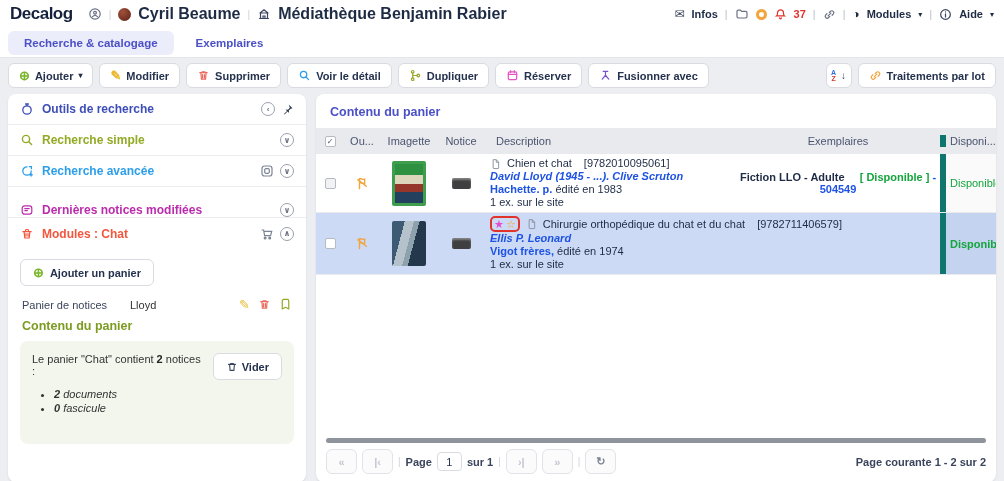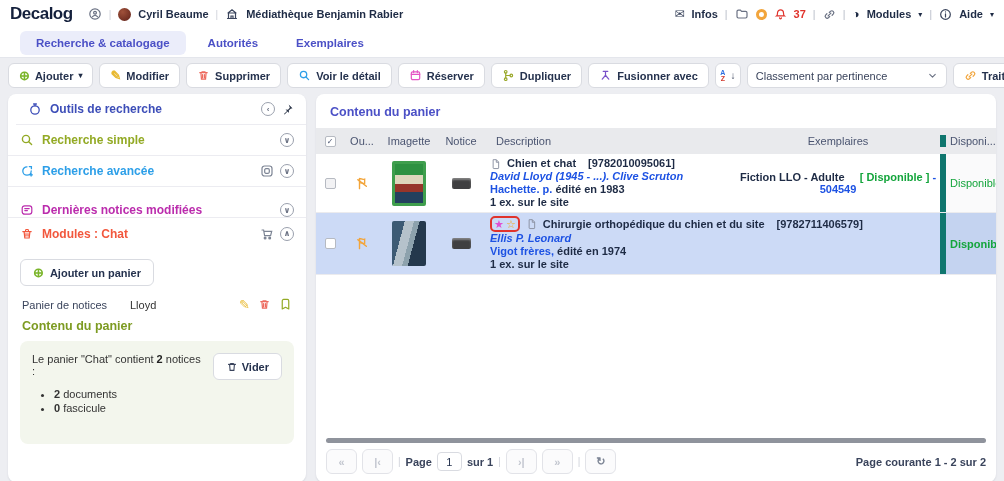--- a/index.html
+++ b/index.html
@@ -5,30 +5,30 @@
   * { margin:0; padding:0; box-sizing:border-box; }
   html,body { width:1004px; height:481px; }
   body { font-family:"Liberation Sans","DejaVu Sans",sans-serif; background:#edeef2; color:#25324e; overflow:hidden; }
   .ic { display:inline-block; vertical-align:middle; flex:none; }
   svg { display:block; }
 
   
   .topbar { height:28px; background:#fff; display:flex; align-items:center; padding:0 10px; gap:7px; }
   .logo { font-size:17px; font-weight:bold; color:#14203c; letter-spacing:-0.5px; margin-right:8px; }
   .vsep { color:#cfd2da; font-size:10px; }
-  .u-name,.lib-name { font-size:11px; font-weight:bold; color:#1e2b45; }
+  .u-name,.lib-name { font-size:16px; font-weight:bold; color:#1e2b45; }
   .avatar { width:13px; height:13px; border-radius:50%; background:radial-gradient(circle at 35% 30%, #a0513a, #5d2018); }
   .top-right { margin-left:auto; display:flex; align-items:center; gap:7px; font-size:11px; font-weight:bold; color:#1e2b45; }
   .notif-count { color:#e0332c; }
   .donut { width:11px; height:11px; border:3px solid #f2a53c; border-radius:50%; }
   .half-circle { font-size:12px; color:#1e2b45; line-height:1; }
   .caret { font-size:8px; color:#1e2b45; }
 
   
-  .tabbar { height:30px; background:#fff; border-bottom:1px solid #e4e6ec; display:flex; align-items:center; gap:6px; padding:0 20px; }
+  .tabbar { height:30px; background:#fff; border-bottom:1px solid #e4e6ec; display:flex; align-items:center; gap:6px; padding:0 8px; }
   .tab { font-size:11.5px; font-weight:bold; color:#4b50c6; padding:6px 16px; border-radius:6px; cursor:pointer; }
   .tab.active { background:#ebedfa; }
 
   
   .toolbar-row { display:flex; align-items:center; gap:6px; padding:5px 8px 6px; }
   .tb-btn { display:inline-flex; align-items:center; gap:5px; background:#fff; border:1px solid #d9dbe1; border-radius:6px; height:25px; padding:0 10px; font-size:11px; font-weight:bold; color:#25324e; cursor:pointer; white-space:nowrap; }
   .tb-right { margin-left:auto; display:flex; align-items:center; gap:6px; }
   .sort-btn { width:26px; justify-content:center; padding:0; }
   .az { display:flex; flex-direction:column; font-size:7px; line-height:6px; font-weight:bold; }
   .az .a { color:#2d6fe0; } .az .z { color:#d23b2f; }
@@ -36,36 +36,36 @@
 
   
   .content { display:flex; gap:10px; padding:0 8px; height:388px; }
   .card { background:#fff; border-radius:8px; box-shadow:0 1px 2px rgba(20,30,60,.10); }
   .sidebar { width:298px; flex:none; display:flex; flex-direction:column; overflow:hidden; }
   .maincard { flex:1; display:flex; flex-direction:column; overflow:hidden; }
 
   .side-item { display:flex; align-items:center; gap:8px; padding:0 12px; height:31px; border-bottom:1px solid #ececf1; font-size:12px; font-weight:bold; cursor:pointer; }
   .right-ics { margin-left:auto; display:flex; align-items:center; gap:6px; color:#7c8494; }
   .circ { width:14px; height:14px; border:1px solid #9aa0ad; border-radius:50%; display:inline-flex; align-items:center; justify-content:center; font-size:8px; color:#6a7183; background:#fff; cursor:pointer; }
-  .c-indigo { color:#3d4eb8;margin-left:8px; } .c-olive { color:#93aa25;text-align:center; } .c-blue { color:#2d9fe8; }
+  .c-indigo { color:#3d4eb8; } .c-olive { color:#93aa25;text-align:center; } .c-blue { color:#2d9fe8; }
   .c-magenta { color:#bb2cad;align-items:flex-end; } .c-orange { color:#f2573d; }
 
   .basket-sec { padding:10px 12px 0; }
   .add-basket { display:inline-flex; align-items:center; gap:6px; background:#fff; border:1px solid #d9dbe1; border-radius:6px; height:27px; padding:0 12px; font-size:11px; font-weight:bold; color:#25324e; cursor:pointer; }
   .b-row { display:flex; align-items:center; margin:11px 2px 7px; font-size:11px; color:#3a445c; }
   .b-label { width:108px; }
   .b-value { flex:1; color:#333; }
   .b-ics { display:flex; gap:8px; align-items:center; }
   .pencil { color:#e8b931; font-size:13px; }
   .sub-head { color:#7d9b22; font-weight:bold; font-size:12.5px; margin:4px 2px 8px; }
   .basket-box { background:#f3f6ed; border-radius:8px; padding:12px; font-size:11px; color:#333; }
   .bb-top { display:flex; justify-content:space-between; align-items:flex-start; gap:8px; }
   .summary b { color:#222; }
   .vider-btn { background:#fff; border:1px solid #d9dbe1; border-radius:6px; height:27px; padding:0 12px; font-size:11px; font-weight:bold; color:#25324e; display:inline-flex; align-items:center; gap:4px; cursor:pointer; flex:none; }
-  .basket-box ul { margin:8px 0 18px 22px; }
+  .basket-box ul { margin:8px 0 18px 22px;font-style:italic; }
   .basket-box li { margin:2px 0; }
 
   
   .main-head { color:#4b50c6; font-weight:bold; font-size:12.5px; margin:11px 14px 9px; }
   .thead { display:flex; align-items:center; background:#e9eaed; height:26px; font-size:11px; color:#4a5470; }
   .trow { display:flex; align-items:stretch; border-bottom:1px solid #ebebee; min-height:47px; font-size:11px; }
   .trow.selected { background:#ccdaf6; }
   .cell { display:flex; align-items:center; justify-content:center; }
   .col-cb { width:28px; flex:none; }
   .col-ou { width:36px; flex:none; }
@@ -77,21 +77,21 @@
   .trow .col-disp { background:#fafafb; }
   .trow.selected .col-disp { background:#c4d3f0; font-weight:bold; }
   .cb { width:11px; height:11px; border:1px solid #b6bac2; border-radius:2px; background:#f2f2f4; cursor:pointer; }
   .cb.head { background:#fff; display:flex; align-items:center; justify-content:center; font-size:8px; color:#4a5470; }
   .cover { width:34px; height:45px; border-radius:2px; }
   .cover1 { border:3px solid #3f9e4d; background:linear-gradient(180deg,#2e9141 0 28%,#ddd6bc 28% 52%,#96352a 52% 72%,#23405e 72%); }
   .cover2 { background:linear-gradient(105deg,#3c5a74 0 28%,#b5c2cb 28% 48%,#8da2ad 48% 60%,#24384c 60%); }
   .notice-badge { width:19px; height:11px; background:#3f3f41; border-radius:2px; box-shadow:inset 0 2px 2px rgba(255,255,255,.35); }
   .desc-lines { line-height:13px; }
   .d1 { display:flex; align-items:center; gap:6px; }
-  .d-title,.d-isbn,.d-cop,.ed { font-weight:bold; color:#1e2b45; }
+  .d-title,.d-isbn,.d-cop,.ed { font-weight:normal; color:#1e2b45; }
   .d-isbn { margin-left:6px; }
   .d-auth { color:#1d52e3; font-style:italic; font-weight:bold; }
   .pub { color:#1d52e3; font-weight:bold; }
   .star-box { display:inline-flex; align-items:center; gap:2px; border:2px solid #e0332c; border-radius:5px; padding:0 2px; line-height:12px; }
   .star-pink { color:#e14fd2; font-size:11px; } .star-orange { color:#f5a623; font-size:11px; }
   .ex-cell { font-weight:bold; }
   .ex-col { color:#1e2b45; } .ex-status { color:#14a53c;padding-left:12px; } .ex-num { color:#1d52e3; }
 
   .grow { flex:1; }
   .hscroll { height:5px; background:#8f939c; border-radius:3px; margin:4px 10px 0; cursor:grab; }
@@ -160,21 +160,20 @@
           <path d="M7 6.4v3.2M7 4.2v.1"></path>
         </svg>
     </span>
     <span>Aide</span>
       <span class="caret">▾</span>
   </div>
 </div>
 
 <div class="tabbar">
   <span class="tab active">Recherche &amp; catalogage</span>
-  <span class="tab">Autorités</span>
   <span class="tab">Exemplaires</span>
 </div>
 
 <div class="toolbar-row">
   <button class="tb-btn">
     <span class="ic" style="color:#7ab52a;font-size:13px;line-height:1;">⊕</span>
     <span>Ajouter</span>
       <span class="caret">▾</span>
   </button>
   <button class="tb-btn">
@@ -192,64 +191,56 @@
   <button class="tb-btn">
     <span class="ic" style="color:#2d9fe8;">
       <svg width="13" height="13" viewBox="0 0 14 14" fill="none" stroke="currentColor" stroke-width="1.4" stroke-linecap="round">
           <circle cx="6" cy="6" r="3.4"></circle>
           <path d="M8.6 8.6 11.4 11.4"></path>
         </svg>
     </span>
     <span>Voir le détail</span>
   </button>
   <button class="tb-btn">
-    <span class="ic" style="color:#e454c4;">
-      <svg width="13" height="13" viewBox="0 0 14 14" fill="none" stroke="currentColor" stroke-width="1.3" stroke-linecap="round">
-          <rect x="2.5" y="3" width="9" height="8.5" rx="1.5"></rect>
-          <path d="M2.5 5.8h9M5 1.8v2M9 1.8v2"></path>
-        </svg>
-    </span>
-    <span>Réserver</span>
-  </button>
-  <button class="tb-btn">
     <span class="ic" style="color:#9aa82a;">
       <svg width="13" height="13" viewBox="0 0 14 14" fill="none" stroke="currentColor" stroke-width="1.3" stroke-linecap="round">
           <circle cx="4" cy="3" r="1.4"></circle>
           <circle cx="4" cy="11" r="1.4"></circle>
           <circle cx="10" cy="7" r="1.4"></circle>
           <path d="M4 4.4v5.2M4 7h4.6"></path>
         </svg>
     </span>
     <span>Dupliquer</span>
+  </button>
+  <button class="tb-btn">
+    <span class="ic" style="color:#e454c4;">
+      <svg width="13" height="13" viewBox="0 0 14 14" fill="none" stroke="currentColor" stroke-width="1.3" stroke-linecap="round">
+          <rect x="2.5" y="3" width="9" height="8.5" rx="1.5"></rect>
+          <path d="M2.5 5.8h9M5 1.8v2M9 1.8v2"></path>
+        </svg>
+    </span>
+    <span>Réserver</span>
   </button>
   <button class="tb-btn">
     <span class="ic" style="color:#7a52c9;">
       <svg width="13" height="13" viewBox="0 0 14 14" fill="none" stroke="currentColor" stroke-width="1.3" stroke-linecap="round">
           <path d="M3.5 11 7 6.8 10.5 11M7 6.8V2.5M4.5 2.5h5"></path>
         </svg>
     </span>
     <span>Fusionner avec</span>
   </button>
 
   <div class="tb-right">
     <button class="tb-btn sort-btn">
       <span class="az">
           <span class="a">A</span>
           <span class="z">Z</span>
         </span>
       <span style="color:#3a445c;font-size:10px;">↓</span>
     </button>
-    <div class="select-box">
-      <span>Classement par pertinence</span>
-      <span class="ic" style="color:#6a7183;">
-        <svg width="11" height="11" viewBox="0 0 14 14" fill="none" stroke="currentColor" stroke-width="1.4" stroke-linecap="round" stroke-linejoin="round">
-            <path d="M3.5 5.5 7 9l3.5-3.5"></path>
-          </svg>
-      </span>
-    </div>
     <button class="tb-btn">
       <span class="ic" style="color:#f2a53c;">
         <svg width="13" height="13" viewBox="0 0 14 14" fill="none" stroke="currentColor" stroke-width="1.3" stroke-linecap="round">
             <path d="M5.5 8.5l3-3M4.2 6.2 3 7.4a2.1 2.1 0 0 0 3 3l1.2-1.2M9.8 7.8 11 6.6a2.1 2.1 0 0 0-3-3L6.8 4.8"></path>
           </svg>
       </span>
       <span>Traitements par lot</span>
     </button>
   </div>
 </div>
@@ -461,21 +452,21 @@
             <span class="star-box">
               <span class="star-pink">★</span>
                 <span class="star-orange">☆</span>
             </span>
             <span class="ic" style="color:#8a90a0;">
               <svg width="11" height="12" viewBox="0 0 14 14" fill="none" stroke="currentColor" stroke-width="1.2" stroke-linejoin="round">
                   <path d="M4 1.5h4l3 3V12a.8.8 0 0 1-.8.8H4.8A.8.8 0 0 1 4 12z"></path>
                   <path d="M8 1.5V4.8h3"></path>
                 </svg>
             </span>
-            <span class="d-title">Chirurgie orthopédique du chien et du site</span>
+            <span class="d-title">Chirurgie orthopédique du chat et du chat</span>
             <span class="d-isbn">[9782711406579]</span>
           </span>
           <div class="d-auth">Ellis P. Leonard</div>
           <div><span class="pub">Vigot frères,</span> <span class="ed">édité en 1974</span></div>
           <div class="d-cop">1 ex. sur le site</div>
         </span>
       </span>
       <span class="cell col-disp">Disponible</span>
     </div>
 

